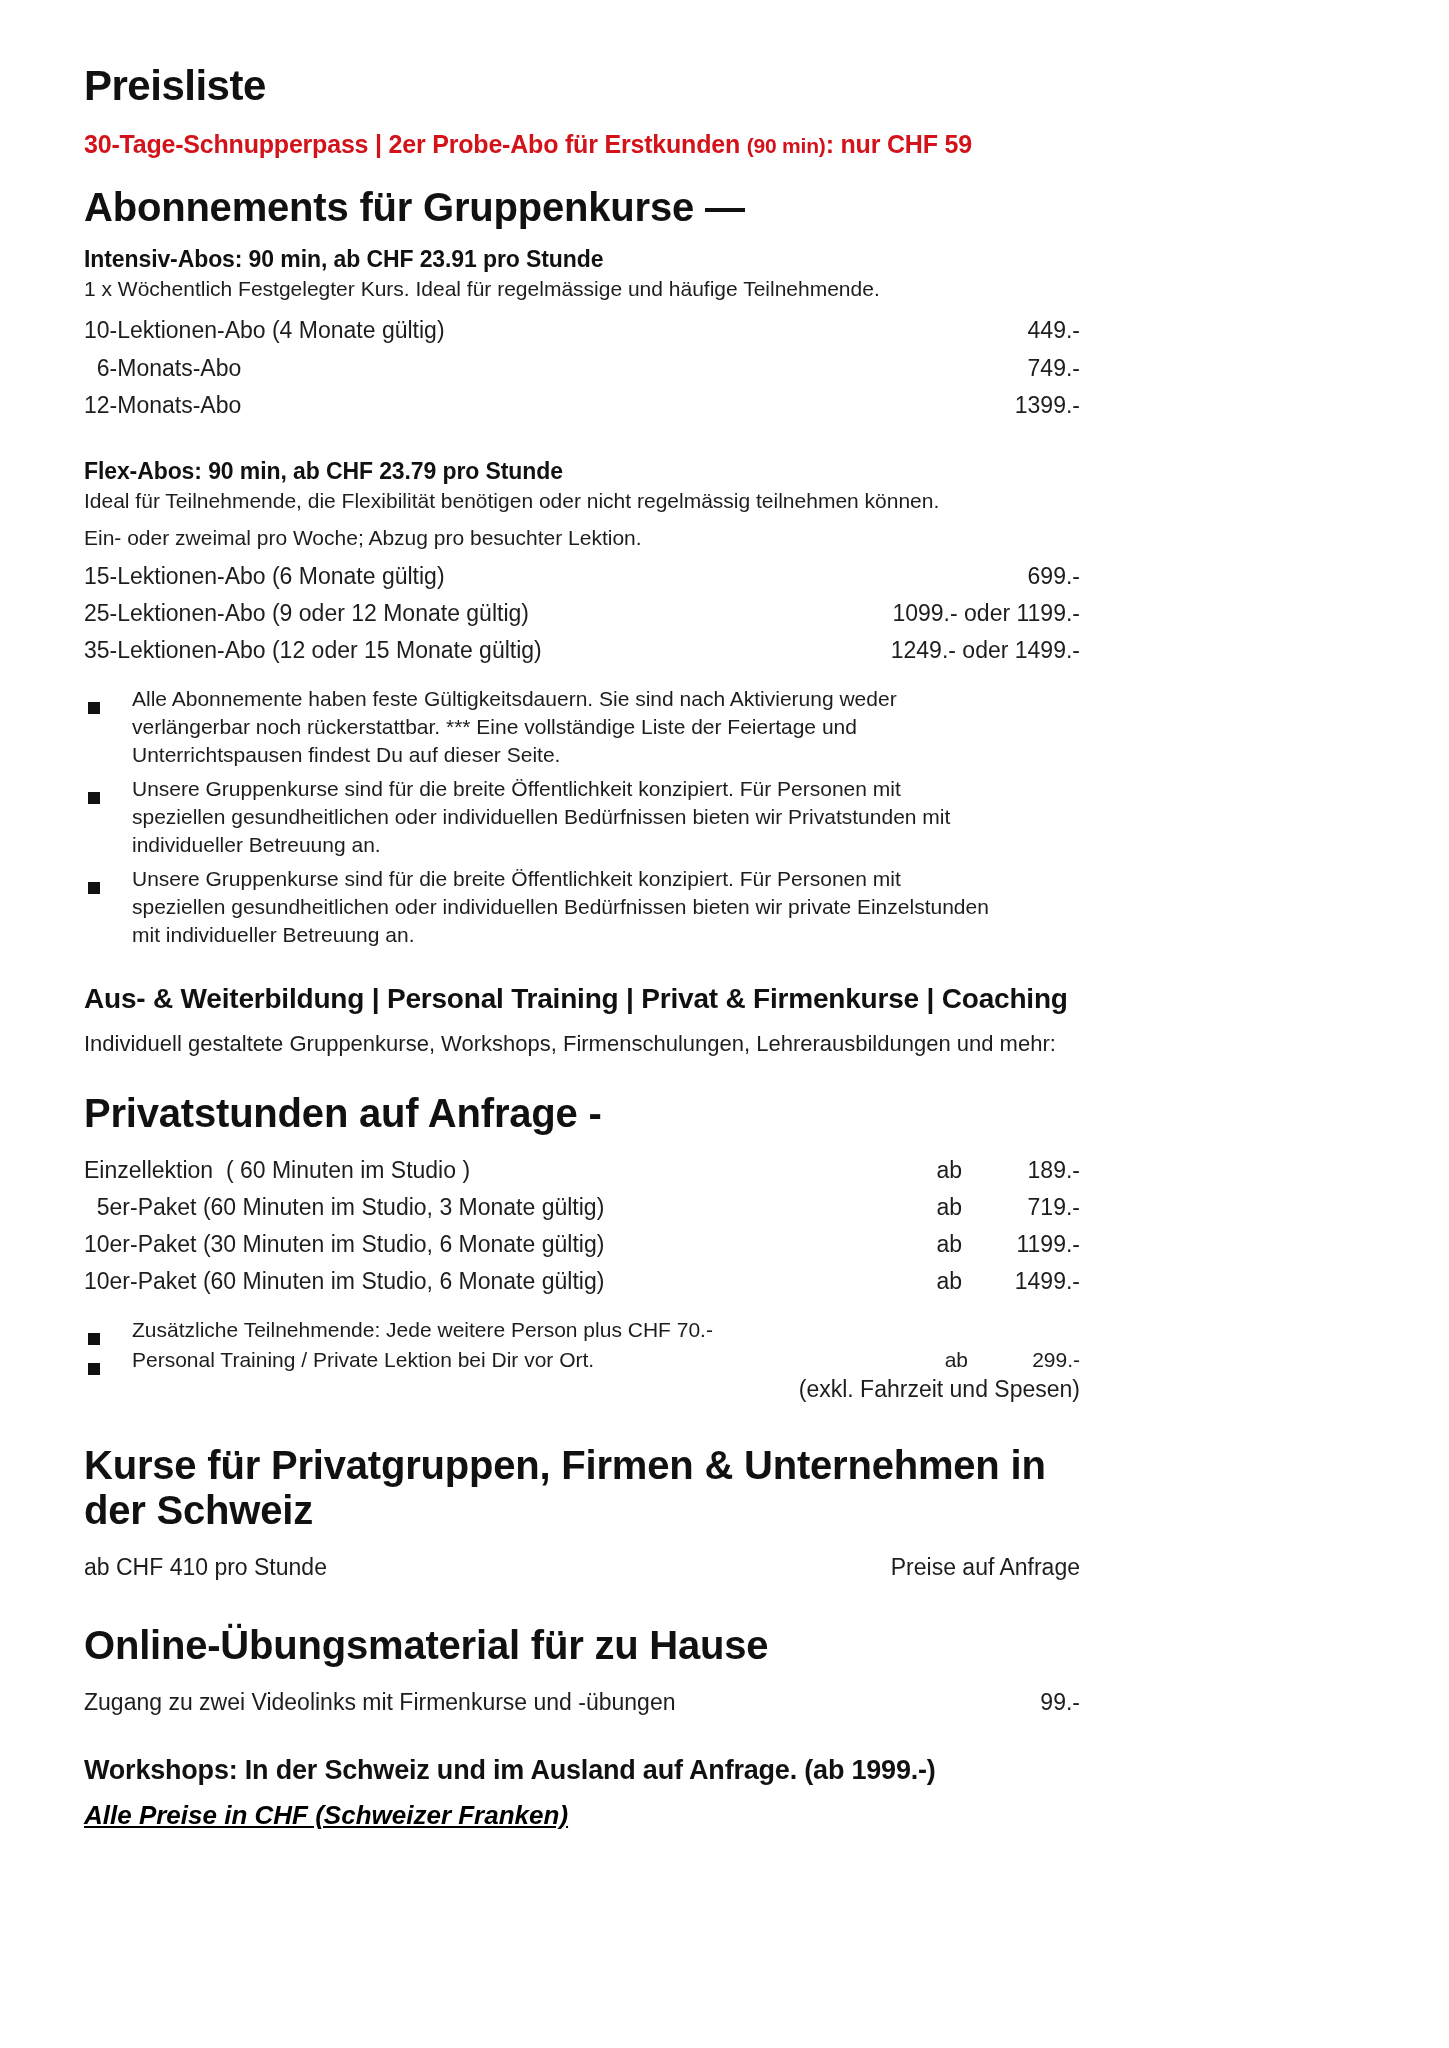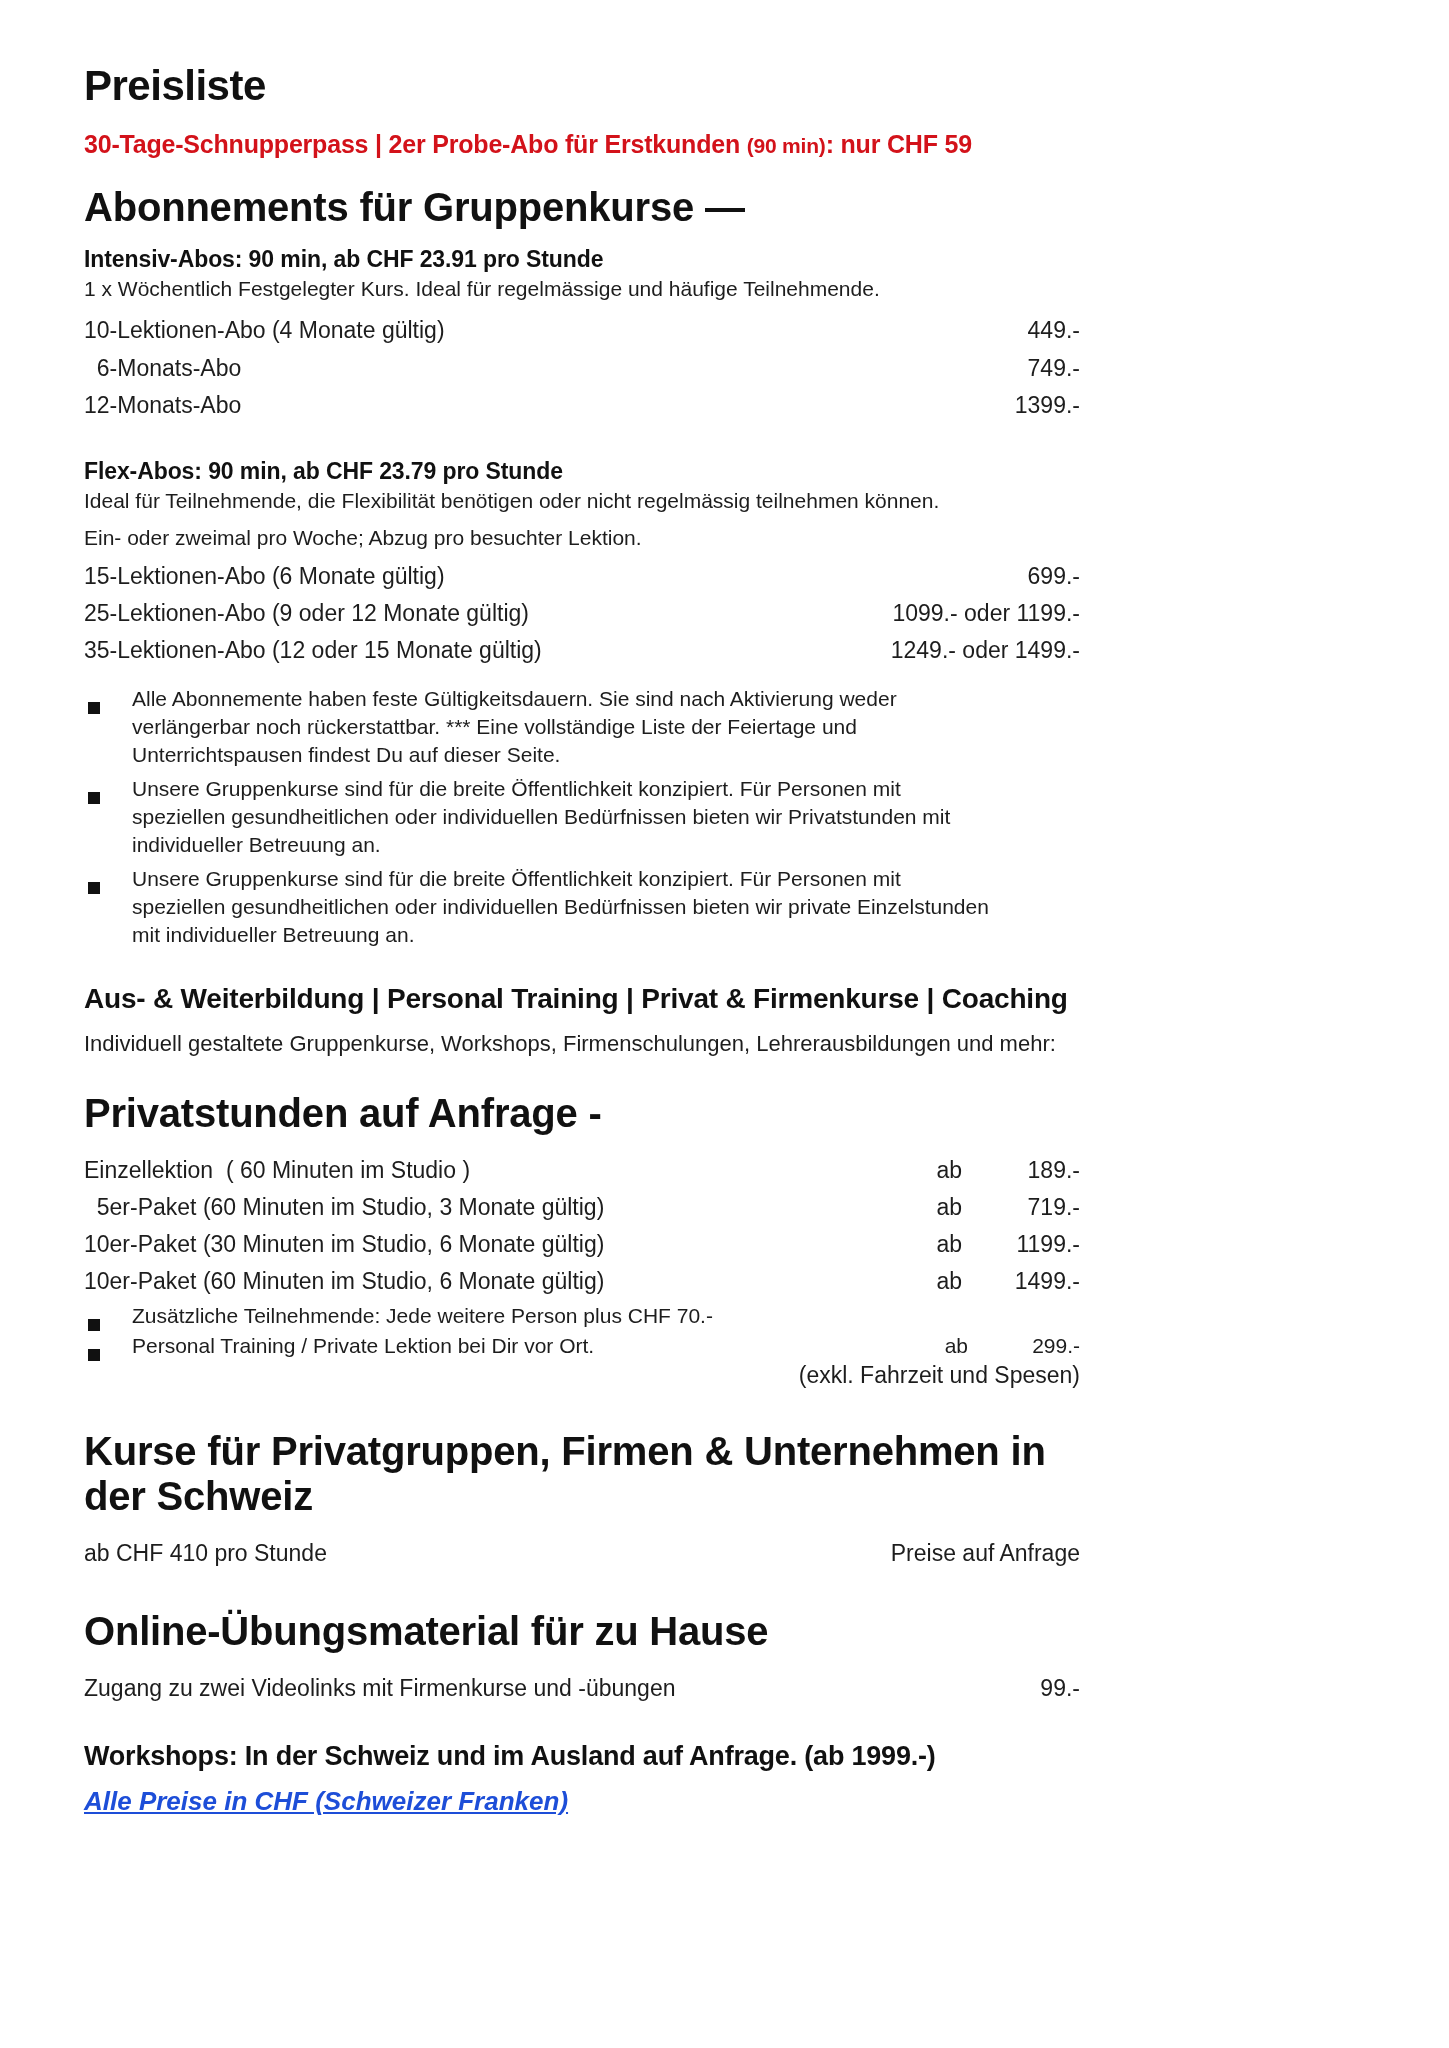--- a/index.html
+++ b/index.html
@@ -168,21 +168,21 @@
     font-size: 27px;
     font-weight: bold;
     color: #111;
     margin: 34px 0 14px 0;
     letter-spacing: -0.2px;
   }
   .currency-note {
     font-size: 26px;
     font-weight: bold;
     font-style: italic;
-    color: #1d4ed8;
+    color: #000000;
     text-decoration: underline;
     margin: 0;
   }
 </style>
 </head>
 <body>
 
 <div class="page">
 
   <h1 class="doc-title">Preisliste</h1>
@@ -276,21 +276,21 @@
       <span class="amount" style="min-width:92px;">1199.-</span>
     </div>
     <div class="price-row">
       <span class="label">10er-Paket (60 Minuten im Studio, 6 Monate gültig)</span>
       <span class="dots"></span>
       <span class="prefix">ab</span>
       <span class="amount" style="min-width:92px;">1499.-</span>
     </div>
   </div>
 
-  <ul class="bullets compact" style="margin-top:0;">
+  <ul class="bullets compact" style="margin-top:14px;">
     <li>
       <span class="marker"><span class="sq"></span></span>
       <span class="btext">
         <span class="t">Zusätzliche Teilnehmende: Jede weitere Person plus CHF 70.-</span>
         <span class="p"></span>
         <span class="a"></span>
       </span>
     </li>
     <li>
       <span class="marker"><span class="sq"></span></span>

